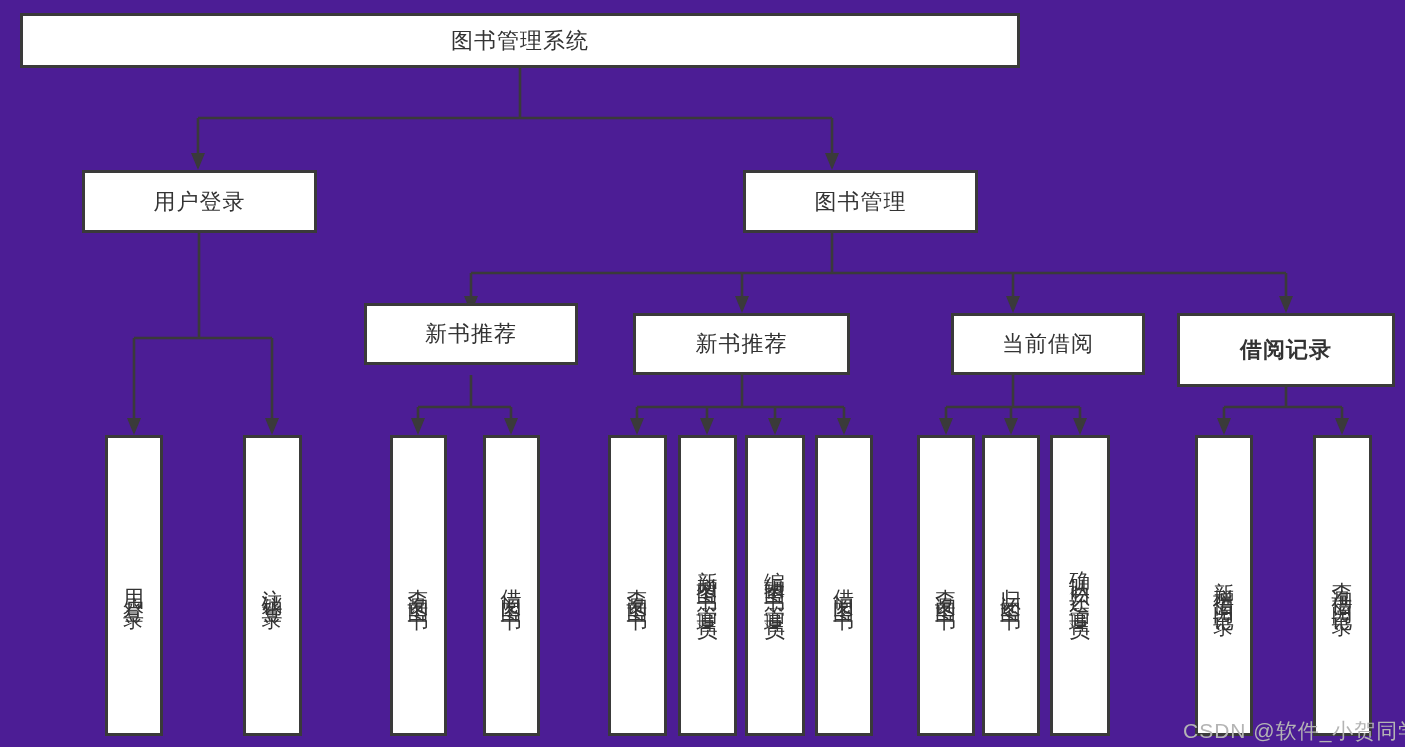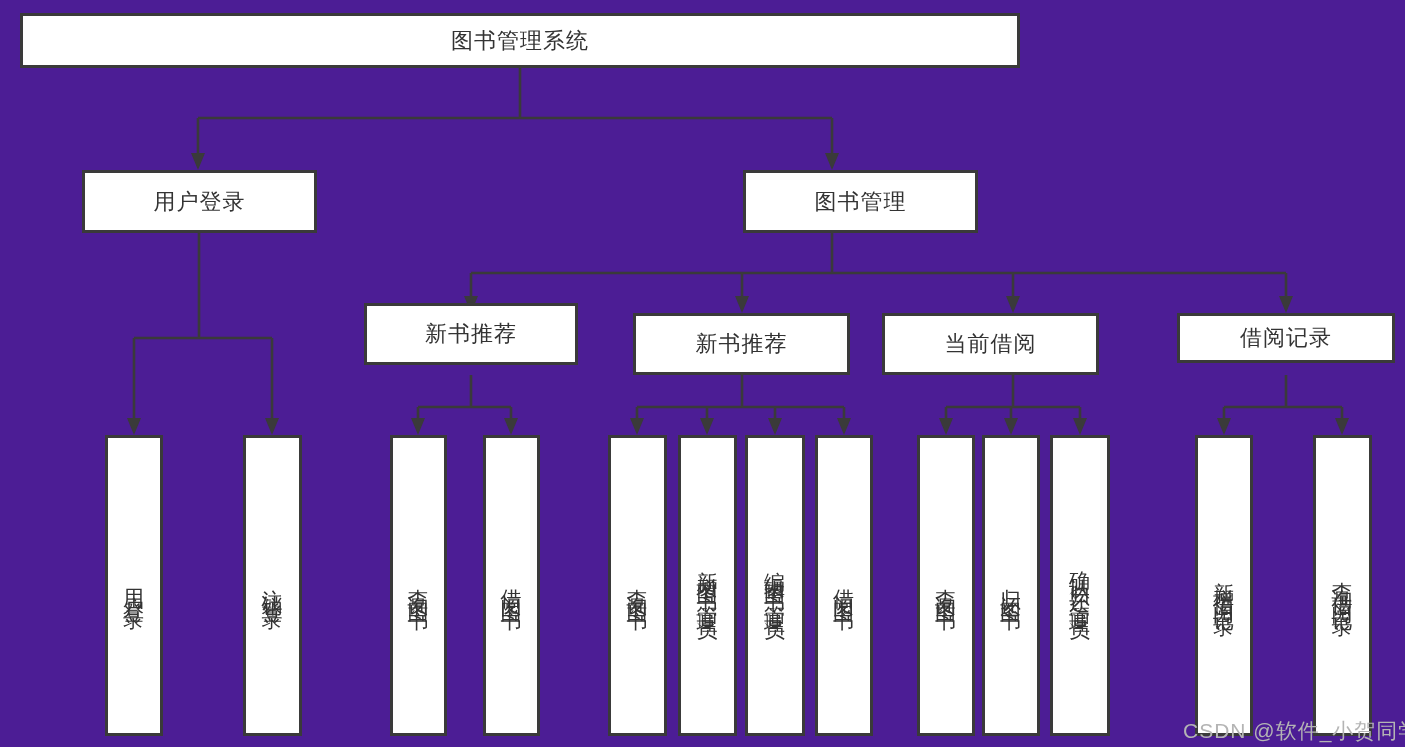--- a/index.html
+++ b/index.html
@@ -124,24 +124,24 @@
   <div class="node hnode" style="left:715px; top:170px; width:235px; height:63px;margin-left:28px;">
     <span>图书管理</span>
   </div>
 
   <div class="node hnode" style="left:364px; top:303px; width:214px; height:62px;">
     <span>新书推荐</span>
   </div>
   <div class="node hnode" style="left:633px; top:313px; width:217px; height:62px;">
     <span>新书推荐</span>
   </div>
-  <div class="node hnode" style="left:882px; top:313px; width:217px; height:62px;">
+  <div class="node hnode" style="left:951px; top:313px; width:194px; height:62px;">
     <span>当前借阅</span>
   </div>
-  <div class="node hnode" style="left:1177px; top:313px; width:218px; height:50px;">
+  <div class="node hnode" style="left:1177px; top:313px; width:218px; height:74px;font-weight:bold;">
     <span>借阅记录</span>
   </div>
 
   <div class="node vnode" style="left:105px; top:435px; width:58px; height:301px;">
     <span class="vtext">用户登录</span>
   </div>
   <div class="node vnode" style="left:243px; top:435px; width:59px; height:301px;">
     <span class="vtext">注销登录</span>
   </div>
 

